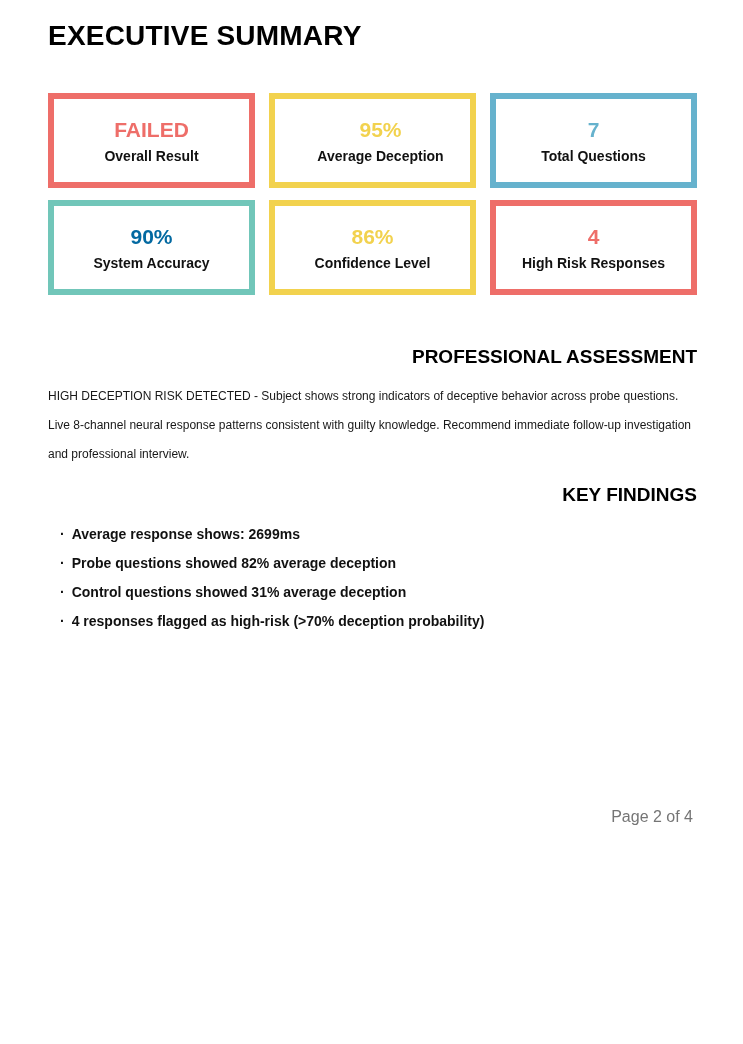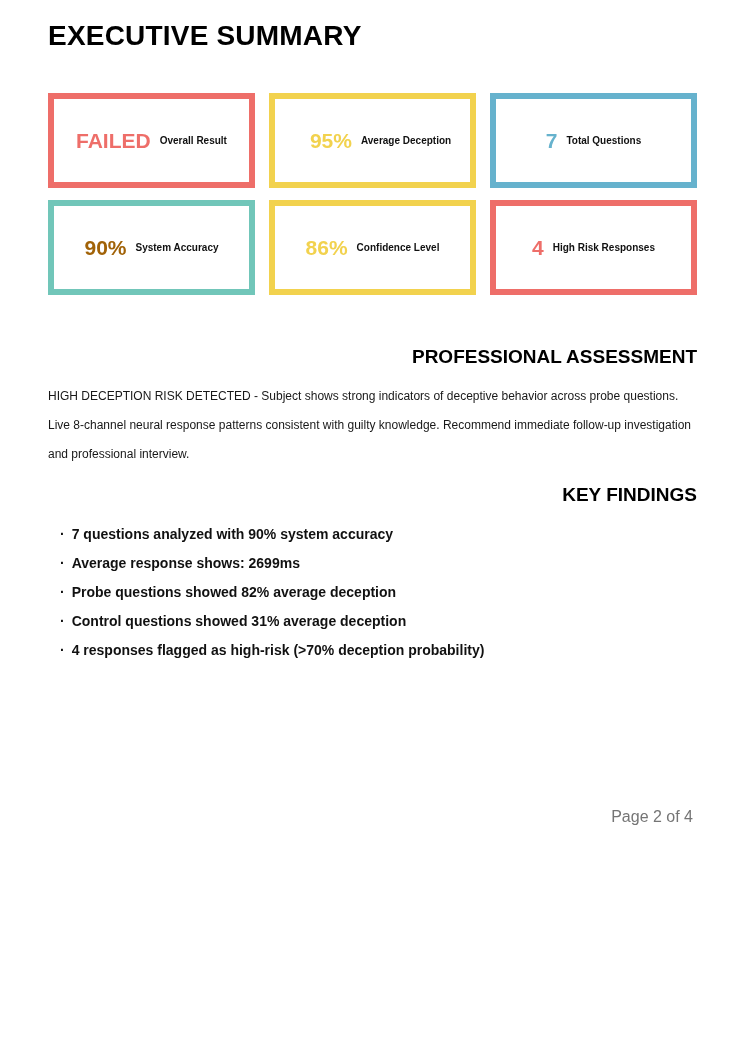--- a/index.html
+++ b/index.html
@@ -30,33 +30,33 @@
     display: grid;
     grid-template-columns: repeat(3, 1fr);
     column-gap: 14px;
     row-gap: 12px;
   }
   .card {
     height: 95px;
     border: 6px solid #3b82f6;
     background: #ffffff;
     display: flex;
-    flex-direction: row;
+    flex-direction: column;
     align-items: center;
     justify-content: center;
     gap: 9px;
     text-align: center;
   }
   .card-value {
     font-size: 21px;
     font-weight: bold;
     line-height: 1;
   }
   .card-label {
-    font-size: 10px;
+    font-size: 14px;
     font-weight: bold;
     color: #111111;
     line-height: 1;
   }
   h2.section-heading {
     font-size: 19px;
     font-weight: bold;
     color: #000000;
     line-height: 1.15;
     text-align: right;
@@ -109,39 +109,38 @@
       </div>
       <div class="card" style="border-color: rgb(242, 210, 78); padding-left: 16px;">
         <div class="card-value" style="color: rgb(242, 210, 78);">95%</div>
         <div class="card-label">Average Deception</div>
       </div>
       <div class="card" style="border-color: rgb(102, 178, 205);">
         <div class="card-value" style="color: rgb(102, 178, 205);">7</div>
         <div class="card-label">Total Questions</div>
       </div>
       <div class="card" style="border-color: rgb(113, 198, 185);">
-        <div class="card-value" style="color: #a16207;">90%</div>
+        <div class="card-value" style="color: #0369a1;">90%</div>
         <div class="card-label">System Accuracy</div>
       </div>
       <div class="card" style="border-color: rgb(242, 210, 78);">
         <div class="card-value" style="color: rgb(242, 210, 78);">86%</div>
         <div class="card-label">Confidence Level</div>
       </div>
       <div class="card" style="border-color: rgb(238, 110, 105);">
         <div class="card-value" style="color: rgb(238, 110, 105);">4</div>
         <div class="card-label">High Risk Responses</div>
       </div>
     </div>
 
     <h2 class="section-heading pa-heading">PROFESSIONAL ASSESSMENT</h2>
     <p class="pa-body">HIGH DECEPTION RISK DETECTED - Subject shows strong indicators of deceptive behavior across probe questions. Live 8-channel neural response patterns consistent with guilty knowledge. Recommend immediate follow-up investigation and professional interview.</p>
 
     <h2 class="section-heading kf-heading">KEY FINDINGS</h2>
     <ul class="findings">
-      <li>7 questions analyzed with 90% system accuracy</li>
       <li>Average response shows: 2699ms</li>
       <li>Probe questions showed 82% average deception</li>
       <li>Control questions showed 31% average deception</li>
       <li>4 responses flagged as high-risk (&gt;70% deception probability)</li>
     </ul>
 
   </div>
 
   <div class="page-footer">Page 2 of 4</div>
 </div>

